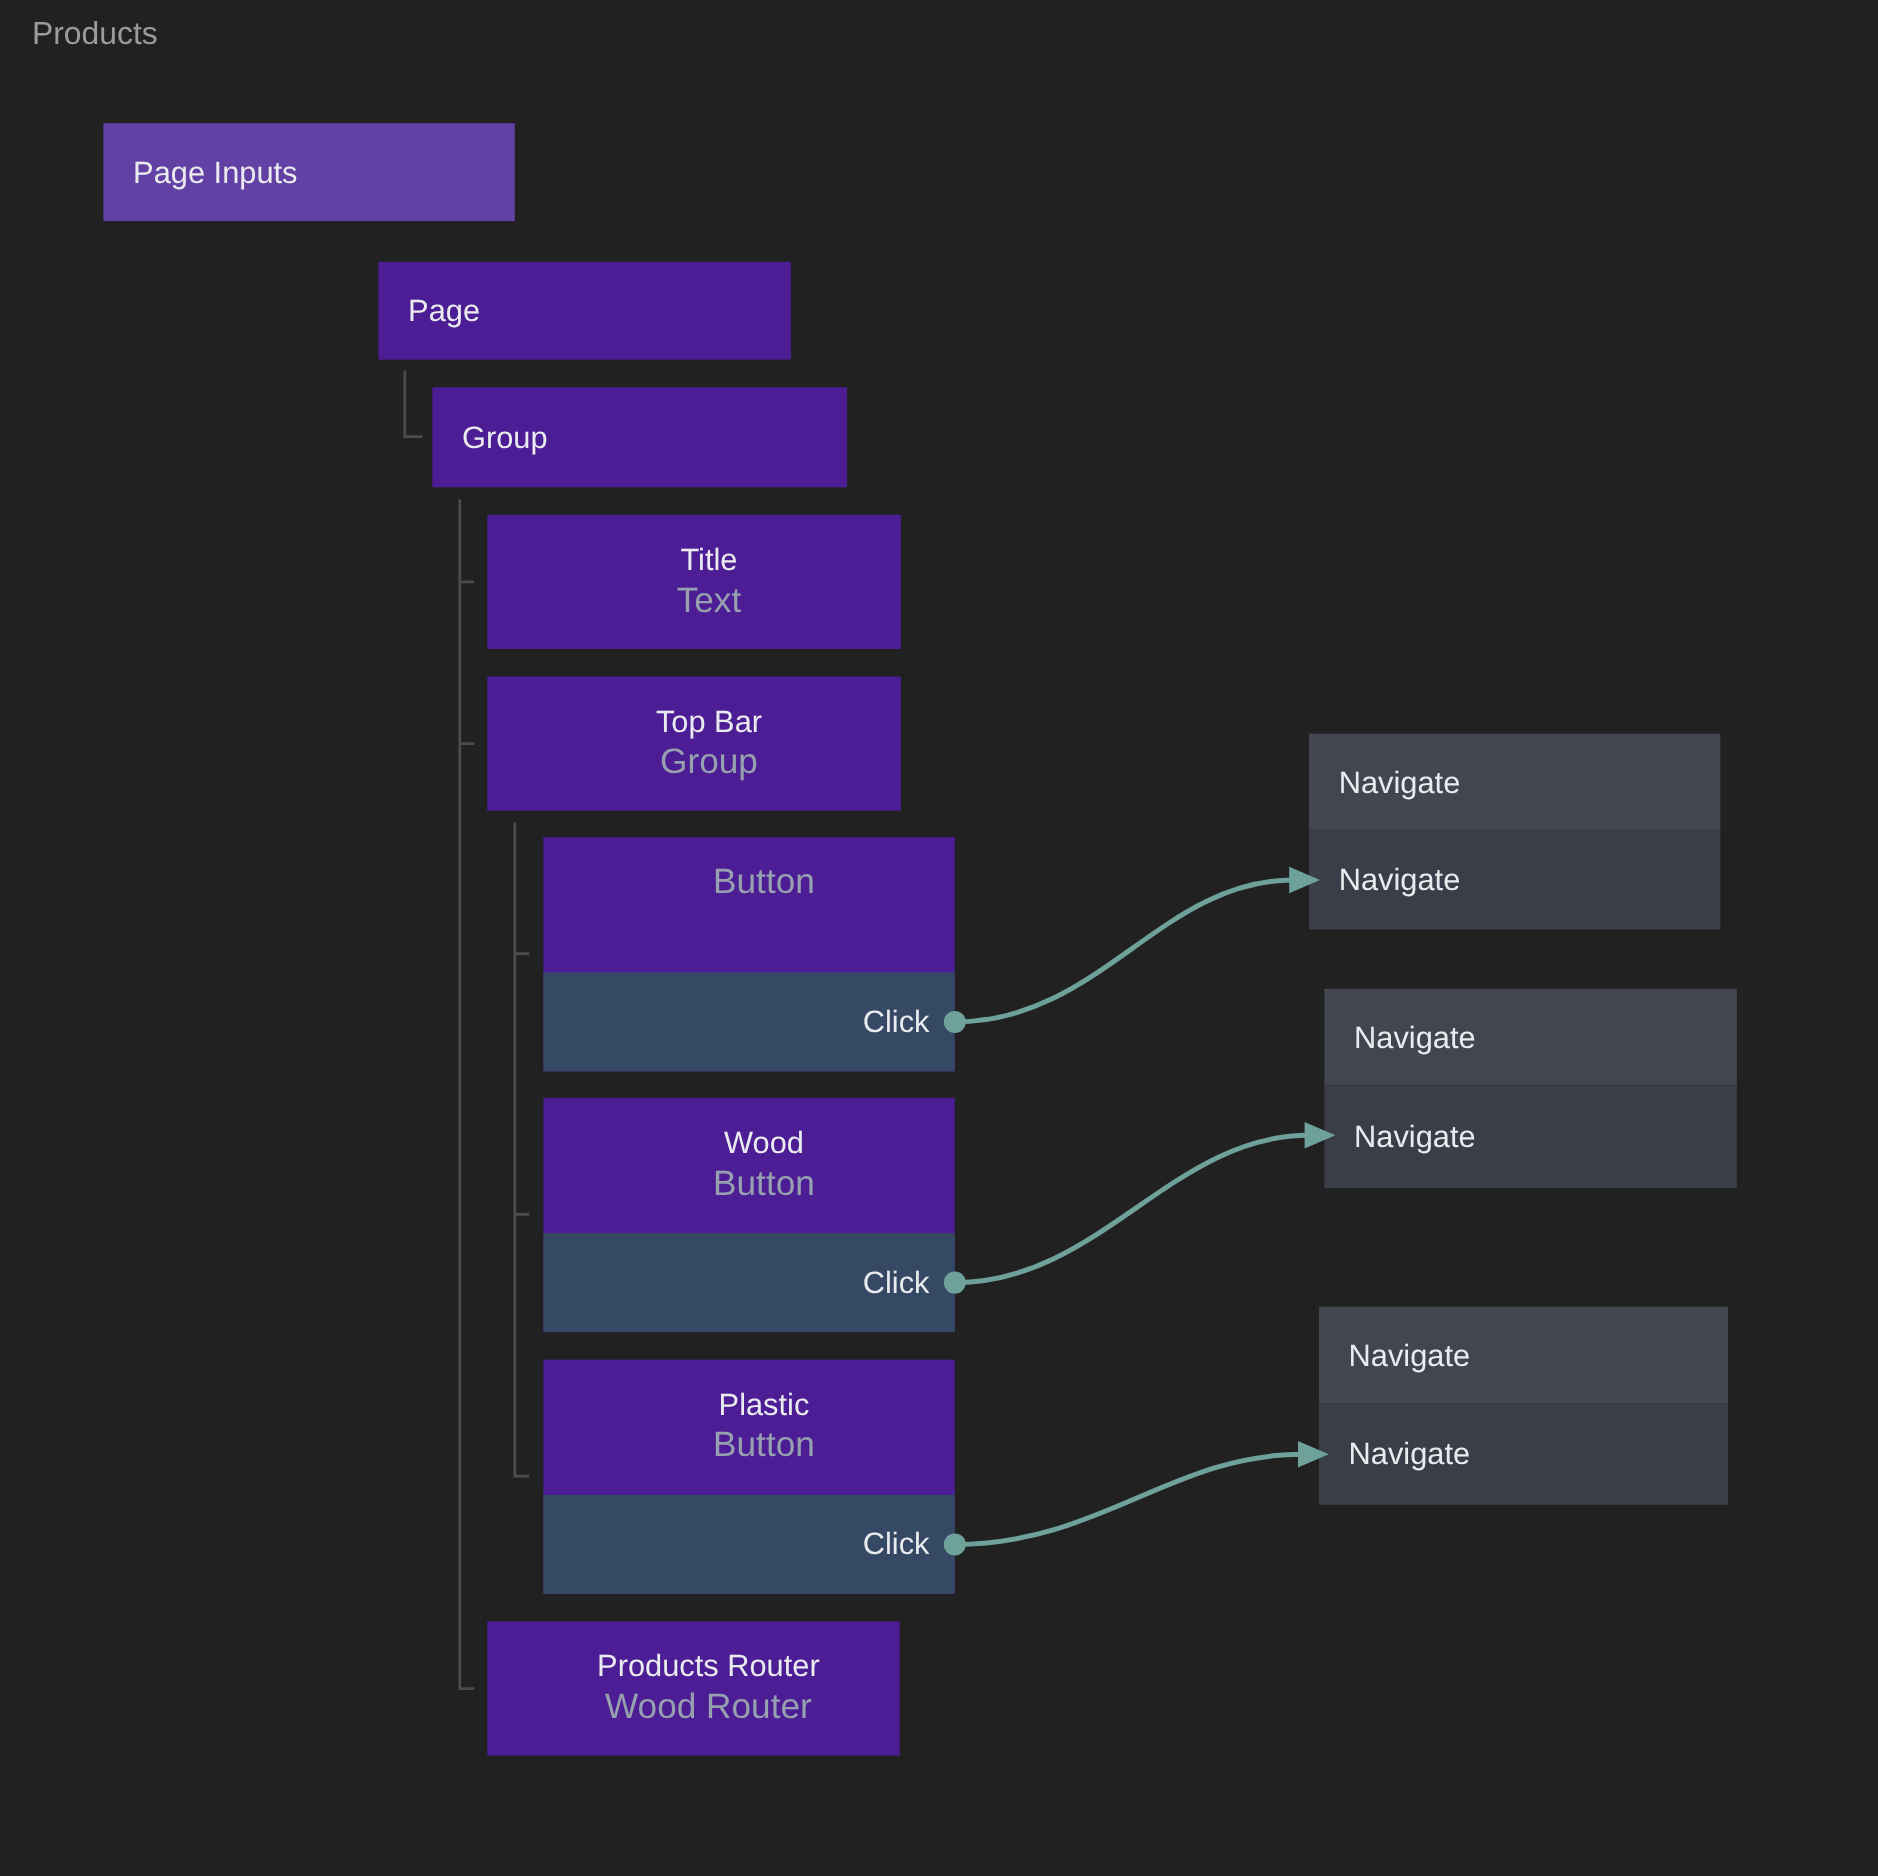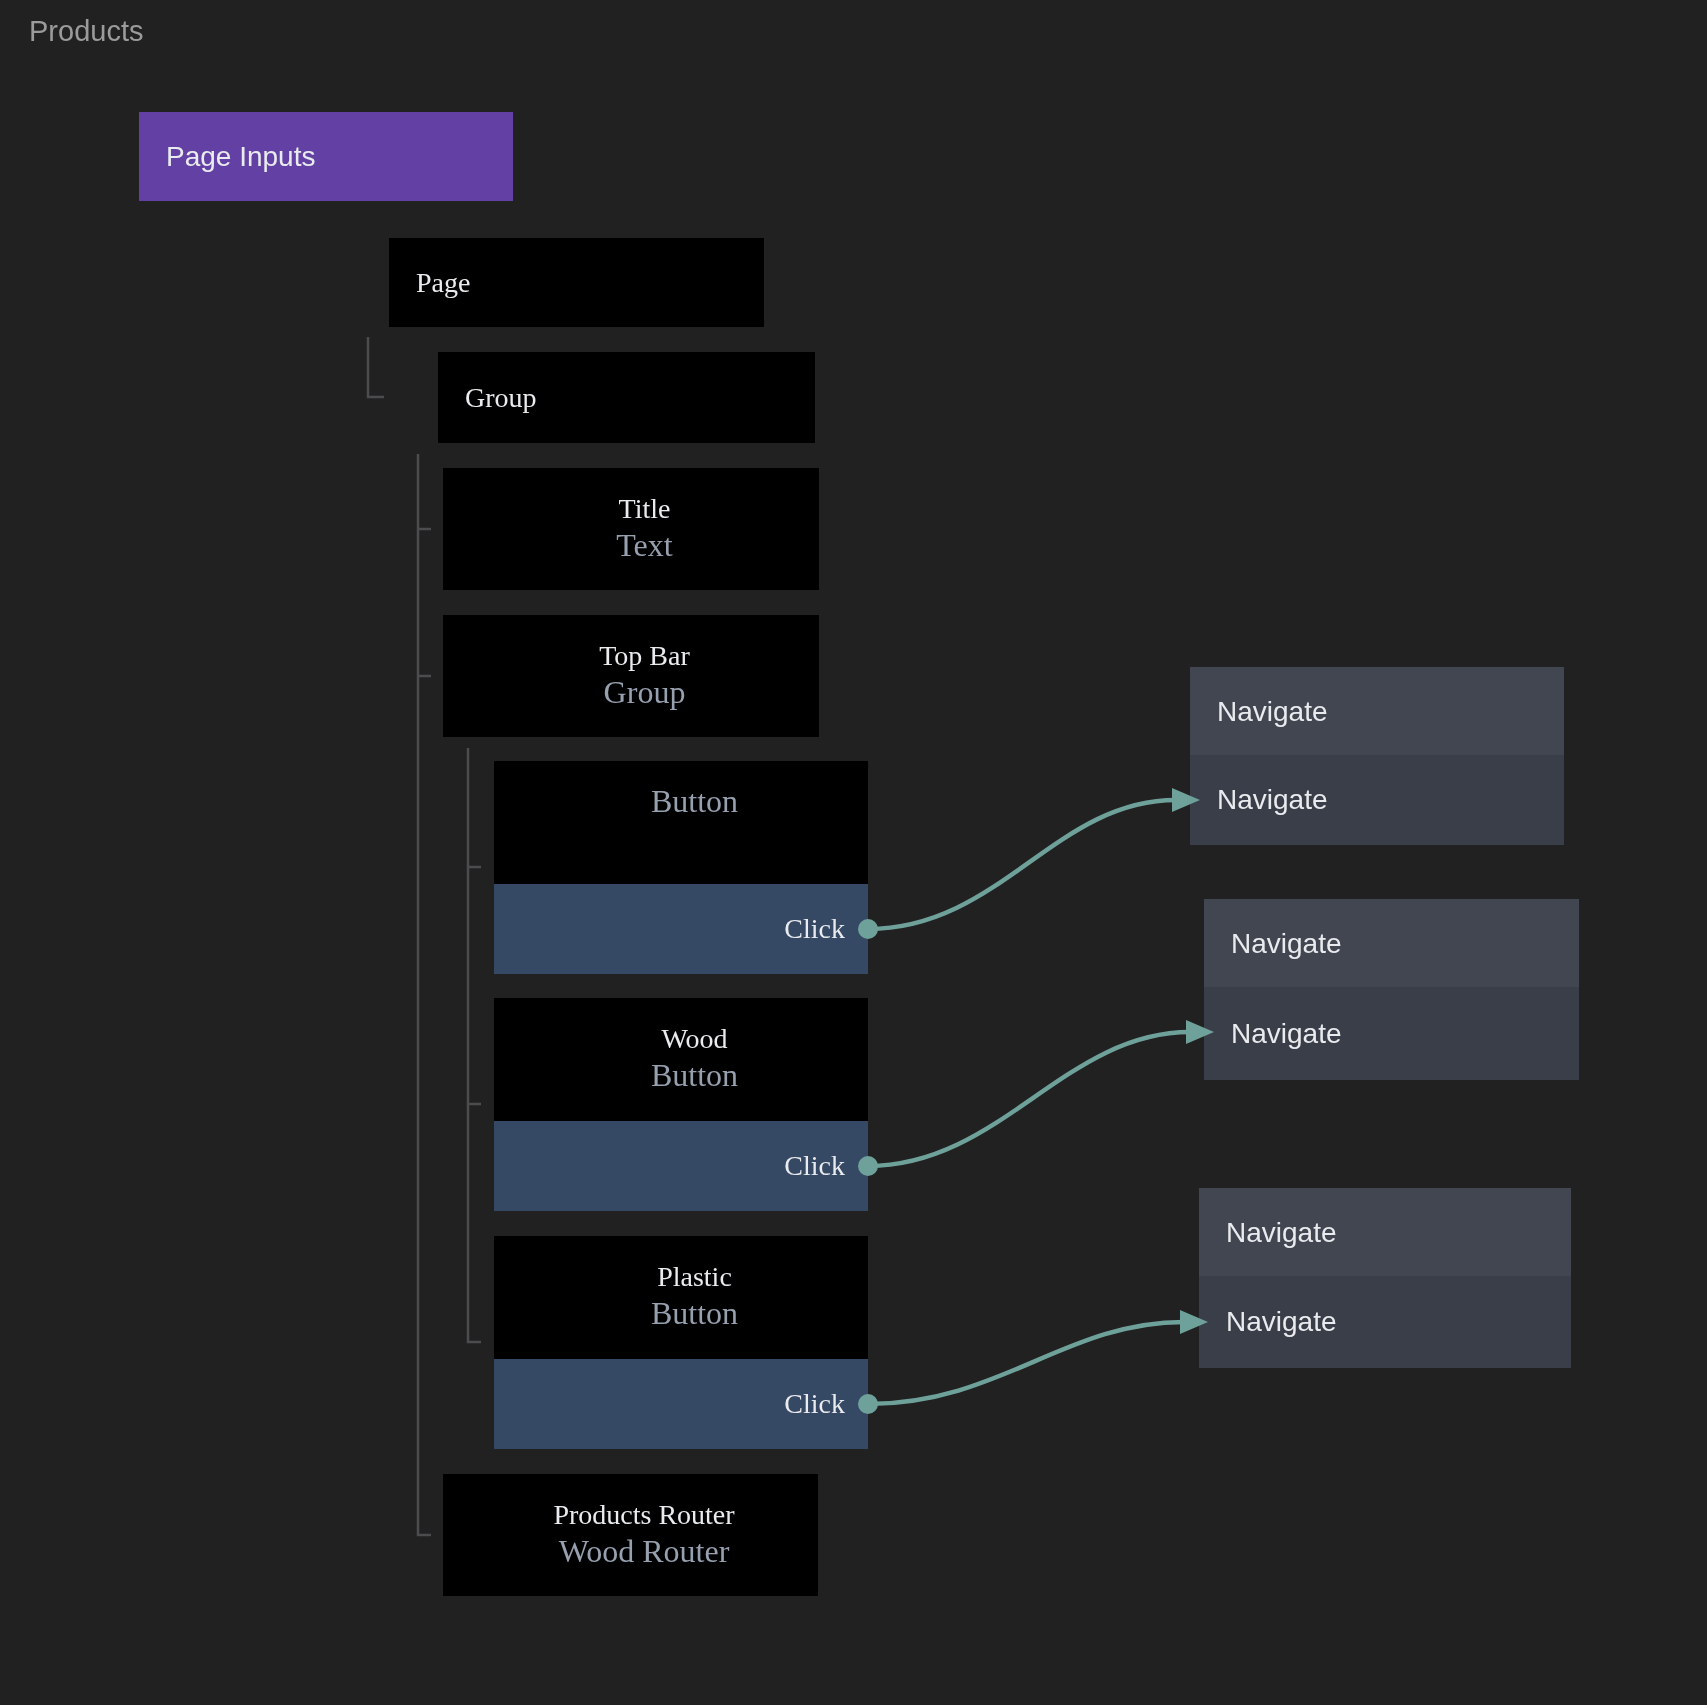--- a/index.html
+++ b/index.html
@@ -9,24 +9,24 @@
     background:#212121;
     overflow:hidden;
     font-family:"Liberation Sans","DejaVu Sans",sans-serif;
     text-align:center;
   }
   .canvas-title{
     position:absolute;left:29px;top:14px;
     font-size:29px;line-height:34px;color:#9b9b9b;
   }
   .node{position:absolute;box-sizing:border-box;}
-  .node.blue{background:#000000;font-family:Liberation Serif, serif;}
+  .node.blue{background:#4c1d95;}
   .node.purple{background:#6341a4;}
   .node.gray{background:transparent;border-radius:12px;}
-  .single{display:flex;align-items:center;padding-left:27px;margin-left:45px;}
+  .single{display:flex;align-items:center;padding-left:27px;}
   .title-text{font-size:28px;color:#e9ebee;line-height:37px;white-space:nowrap;}
   .sub-text{font-size:32px;color:#96a0af;line-height:36px;white-space:nowrap;}
   .stack{padding:22px 0 0 27px;}
   .btn-top{height:123px;padding:22px 0 0 27px;box-sizing:border-box;}
   .port-row{
     height:90px;background:#354864;
     display:flex;align-items:center;justify-content:flex-end;
     padding-right:23px;box-sizing:border-box;
   }
   .port-label{font-size:28px;color:#e9ebee;white-space:nowrap;}

